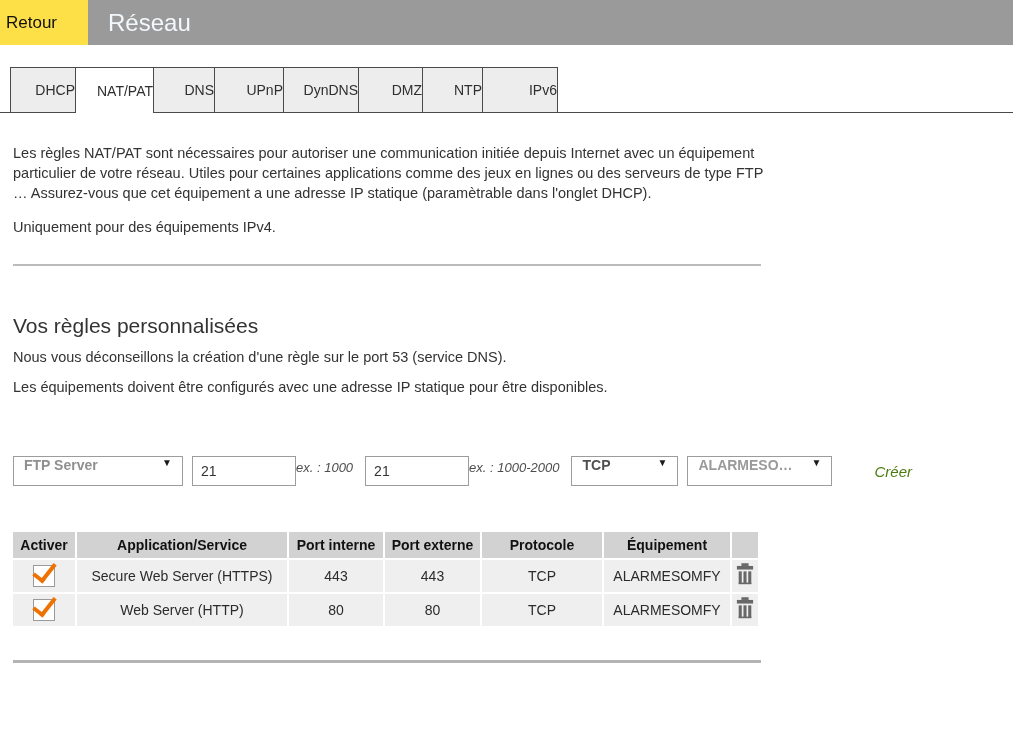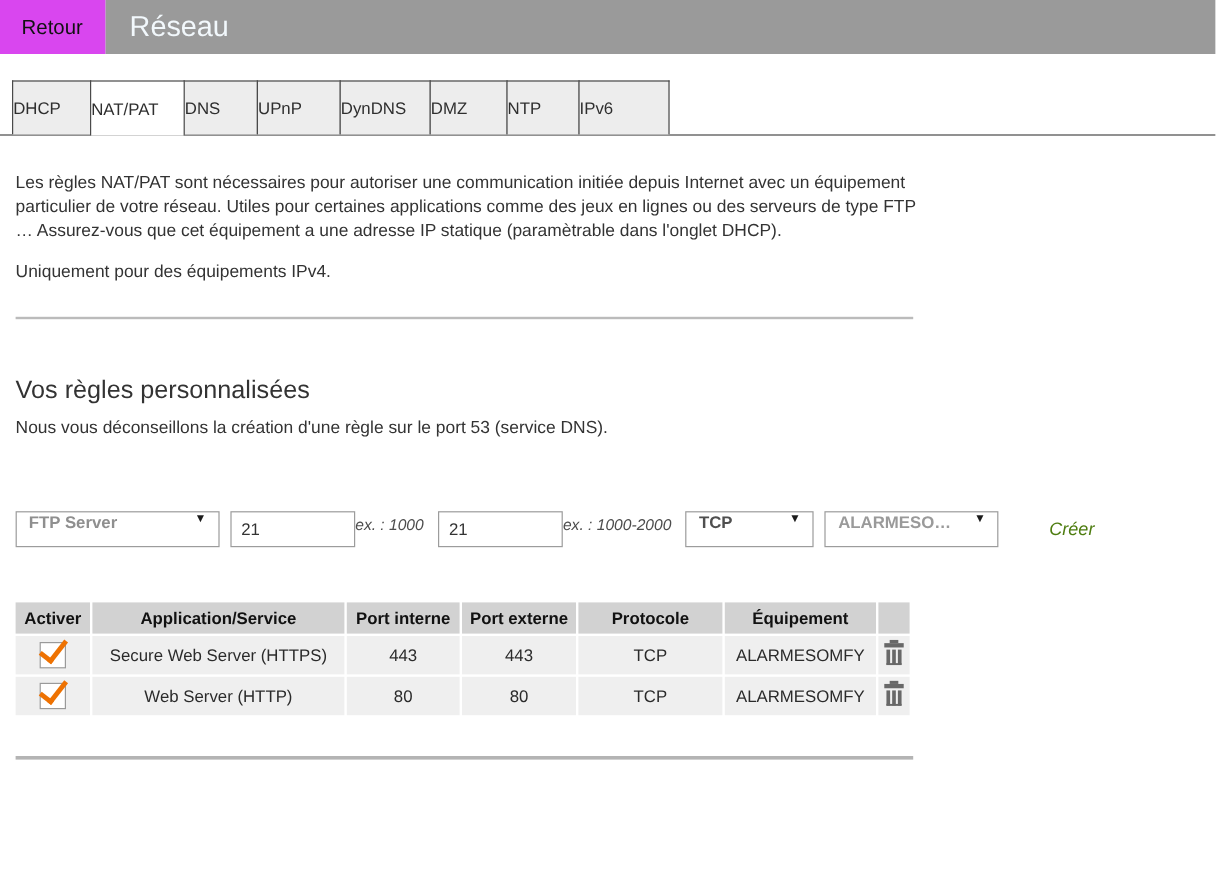--- a/index.html
+++ b/index.html
@@ -3,36 +3,36 @@
 <meta charset="utf-8">
 <style>
   html,body{margin:0;padding:0;}
   body{
     width:1013px;height:738px;overflow:hidden;background:#fff;
     font-family:"Liberation Sans","DejaVu Sans",sans-serif;color:#333;
   }
   
   .topbar{display:flex;height:45px;}
   .backbtn{
-    width:88px;height:45px;background:#d946ef;color:#111;
-    display:flex;align-items:center;padding-left:18px;box-sizing:border-box;
+    width:88px;height:45px;background:#fde047;color:#111;
+    display:flex;align-items:center;padding-left:6px;box-sizing:border-box;
     font-size:17px;cursor:pointer;flex:0 0 auto;
   }
   .titlebar{
     flex:1;background:#9a9a9a;color:#f2f8fc;display:flex;align-items:center;
     padding-left:20px;font-size:24px;
   }
   
   .tabbar{
     display:flex;align-items:flex-end;margin-top:22px;padding-left:10px;
     border-bottom:1px solid #4a4a4a;width:1013px;box-sizing:border-box;
   }
   .tab{
     box-sizing:border-box;height:45px;border:1px solid #4a4a4a;border-bottom:none;
-    background:#ededed;display:flex;align-items:center;justify-content:flex-start;
+    background:#ededed;display:flex;align-items:center;justify-content:flex-end;
     margin-right:-1px;font-size:14px;color:#2f2f2f;cursor:pointer;
   }
   .tab.active{
     background:#fff;height:46px;margin-bottom:-1px;position:relative;z-index:2;
   }
   
   .content{padding-left:13px;}
   .intro{margin:30px 0 0 0;width:752px;font-size:14.5px;line-height:20px;}
   .ipv4note{margin:14px 0 0 0;font-size:14.5px;line-height:21px;}
   .divider{border:none;border-top:2px solid #bbb;margin:26px 0 0 0;width:748px;}
@@ -127,20 +127,21 @@
 <div class="content">
 
   <p class="intro">Les règles NAT/PAT sont nécessaires pour autoriser une communication initiée depuis Internet avec un équipement particulier de votre réseau. Utiles pour certaines applications comme des jeux en lignes ou des serveurs de type FTP … Assurez-vous que cet équipement a une adresse IP statique (paramètrable dans l'onglet DHCP).</p>
   <p class="ipv4note">Uniquement pour des équipements IPv4.</p>
 
   <hr class="divider">
 
   <h2 class="sectitle">Vos règles personnalisées</h2>
 
   <p class="note">Nous vous déconseillons la création d'une règle sur le port 53 (service DNS).</p>
+  <p class="note">Les équipements doivent être configurés avec une adresse IP statique pour être disponibles.</p>
 
   <div class="formrow">
 
     <div class="ctl select sel-service">
       <span>FTP Server</span>
       <span class="arrow">▼</span>
     </div>
 
     <div class="field">
       <input type="text" value="21" style="">

